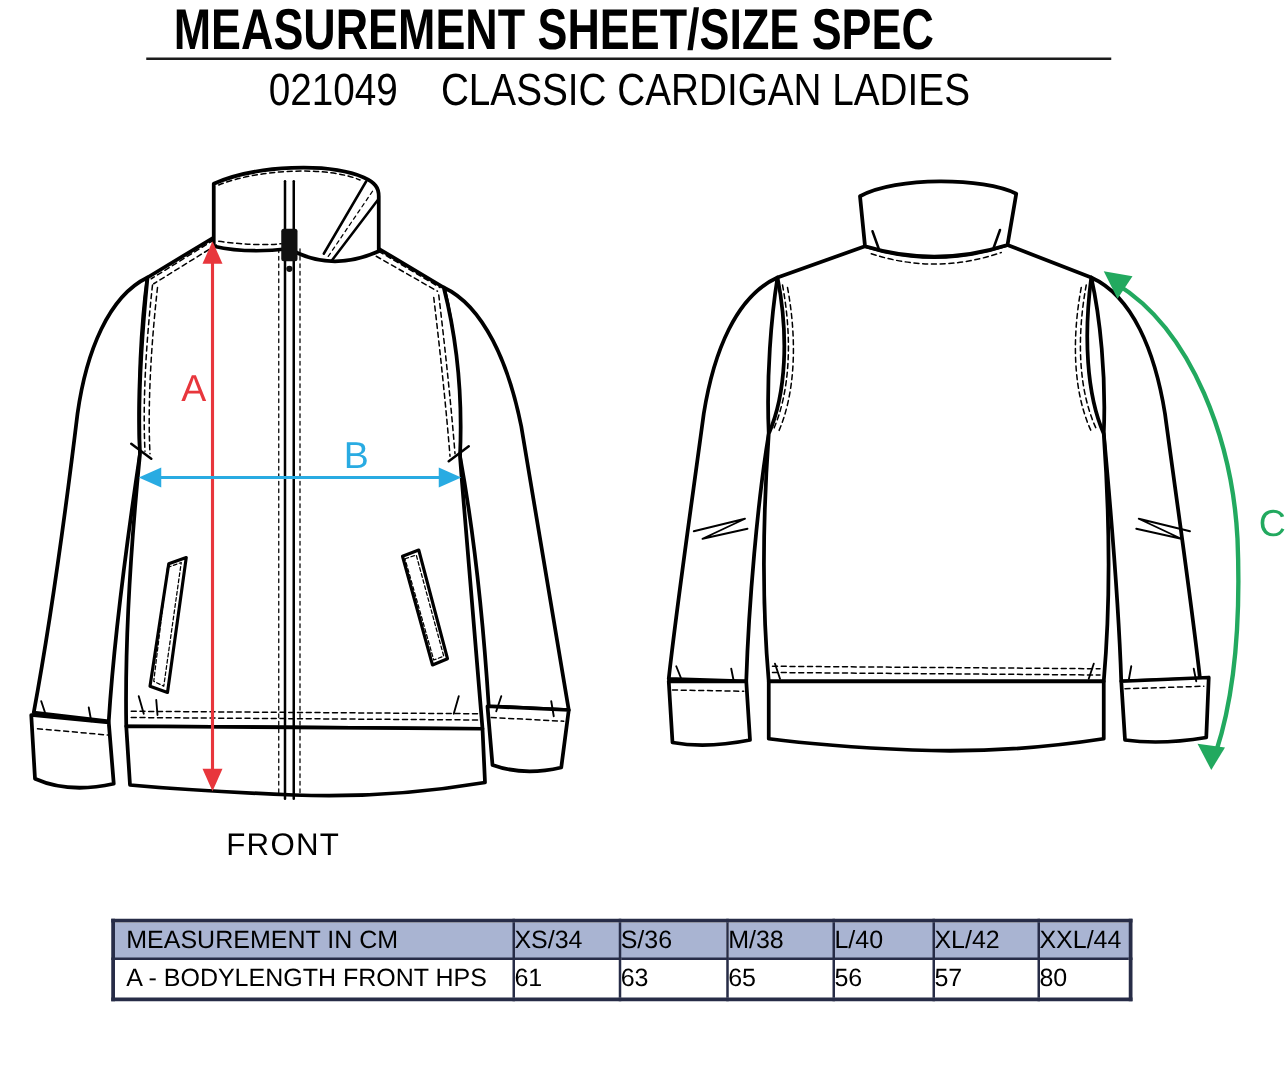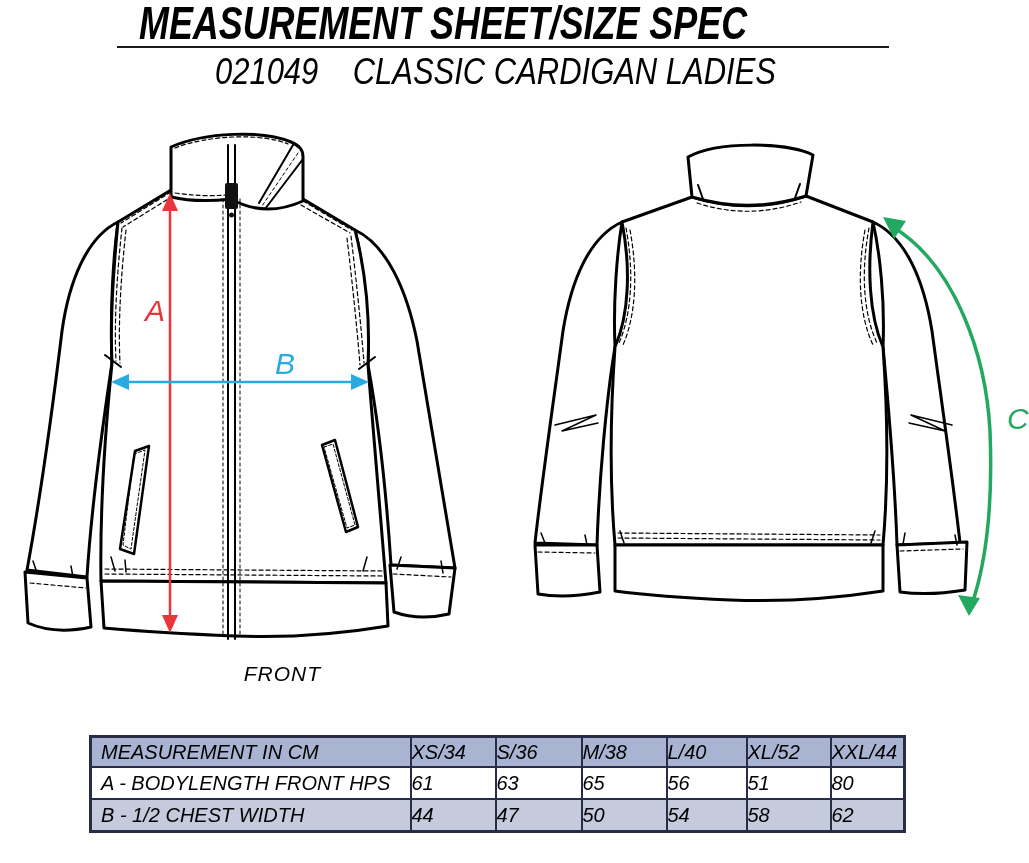--- a/index.html
+++ b/index.html
@@ -1,30 +1,30 @@
 <!DOCTYPE html>
 <html><head>
 <meta charset="utf-8">
 <style>
   html,body{margin:0;padding:0;background:#fff;width:1029px;height:863px;overflow:hidden;
             font-family:"Liberation Sans", sans-serif;color:#000;}
-  #page{position:relative;width:921px;height:863px;background:#fff;font-style:italic;}
+  #page{position:relative;width:921px;height:863px;background:#fff;}
 
   
   .title{position:absolute;left:139px;top:0;font-size:46px;font-weight:bold;line-height:1;
          transform:scaleX(0.78);transform-origin:left top;white-space:nowrap;letter-spacing:0;}
   .title-rule{position:absolute;left:117px;top:46px;width:772px;height:2px;background:#1c1c1c;}
   .subtitle{position:absolute;left:215px;top:54px;display:flex;gap:40px;font-size:36px;line-height:1;
             transform:scaleX(0.86);transform-origin:left top;white-space:nowrap;}
 
   
   .fig-svg{position:absolute;overflow:visible;}
   #front-svg{left:25px;top:133px;width:470px;height:520px;}
   #back-svg{left:525px;top:133px;width:500px;height:520px;}
-  .view-label{position:absolute;top:662px;width:140px;text-align:right;font-size:21px;letter-spacing:1px;}
+  .view-label{position:absolute;top:662px;width:140px;text-align:left;font-size:25px;letter-spacing:1px;}
   #front-label{left:181px;}
   #back-label{left:689px;}
   .arrow-letter{font-size:30px;font-family:"Liberation Sans", sans-serif;}
 
   
   #size-table{position:absolute;left:89px;top:735px;border-collapse:collapse;table-layout:fixed;
               font-size:20px;}
   #size-table td,#size-table th{border:2px solid #272c47;padding:0 0 0 9px;text-align:left;
               font-weight:normal;white-space:nowrap;overflow:hidden;margin-top:28px;}
   #size-table th{height:28px;background:#a9b4d2;}
@@ -164,37 +164,28 @@
         <col style="width:84px">
         <col style="width:74px">
     </colgroup>
     <tbody>
         <tr>
       <th>MEASUREMENT IN CM</th>
       <th class="num">XS/34</th>
       <th class="num">S/36</th>
       <th class="num">M/38</th>
       <th class="num">L/40</th>
-      <th class="num">XL/52</th>
+      <th class="num">XL/42</th>
       <th class="num">XXL/44</th>
     </tr>
     <tr>
       <td>A - BODYLENGTH FRONT HPS</td>
       <td class="num">61</td>
       <td class="num">63</td>
       <td class="num">65</td>
       <td class="num">56</td>
-      <td class="num">51</td>
+      <td class="num">57</td>
       <td class="num">80</td>
-    </tr>
-    <tr class="alt">
-      <td>B - 1/2 CHEST WIDTH</td>
-      <td class="num">44</td>
-      <td class="num">47</td>
-      <td class="num">50</td>
-      <td class="num">54</td>
-      <td class="num">58</td>
-      <td class="num">62</td>
     </tr>
   </tbody>
     </table>
 
 </div>
 
 </body></html>

